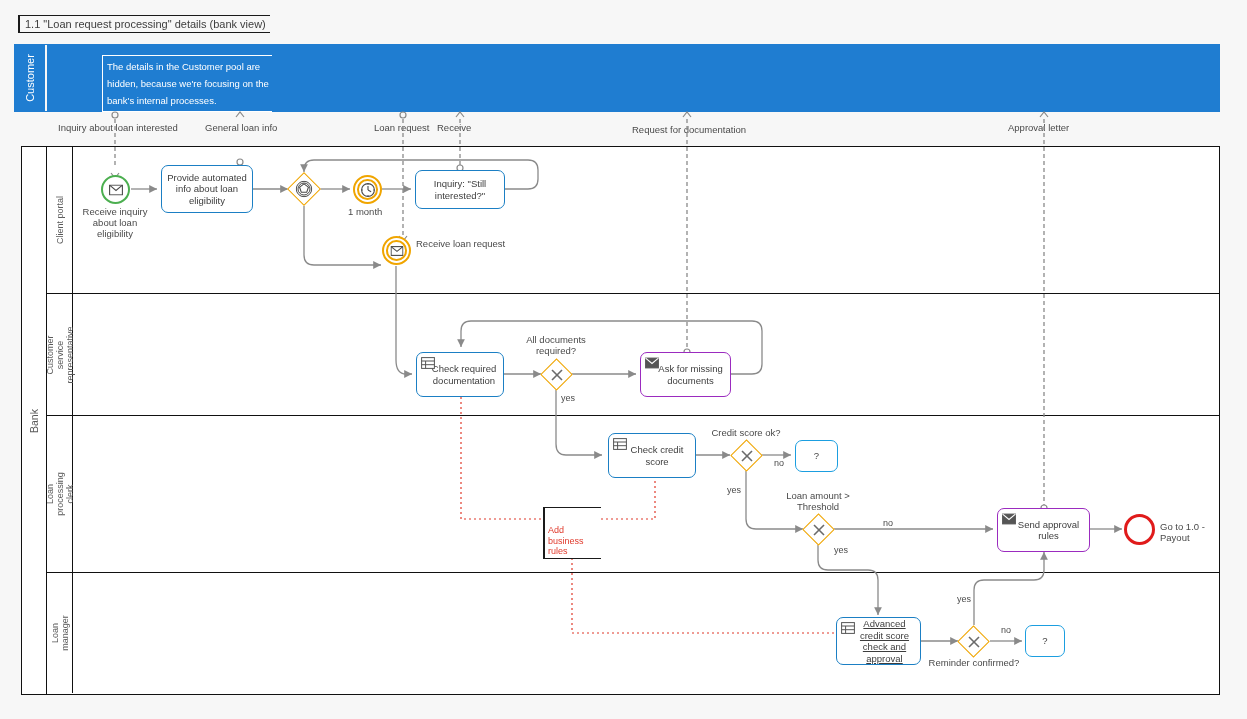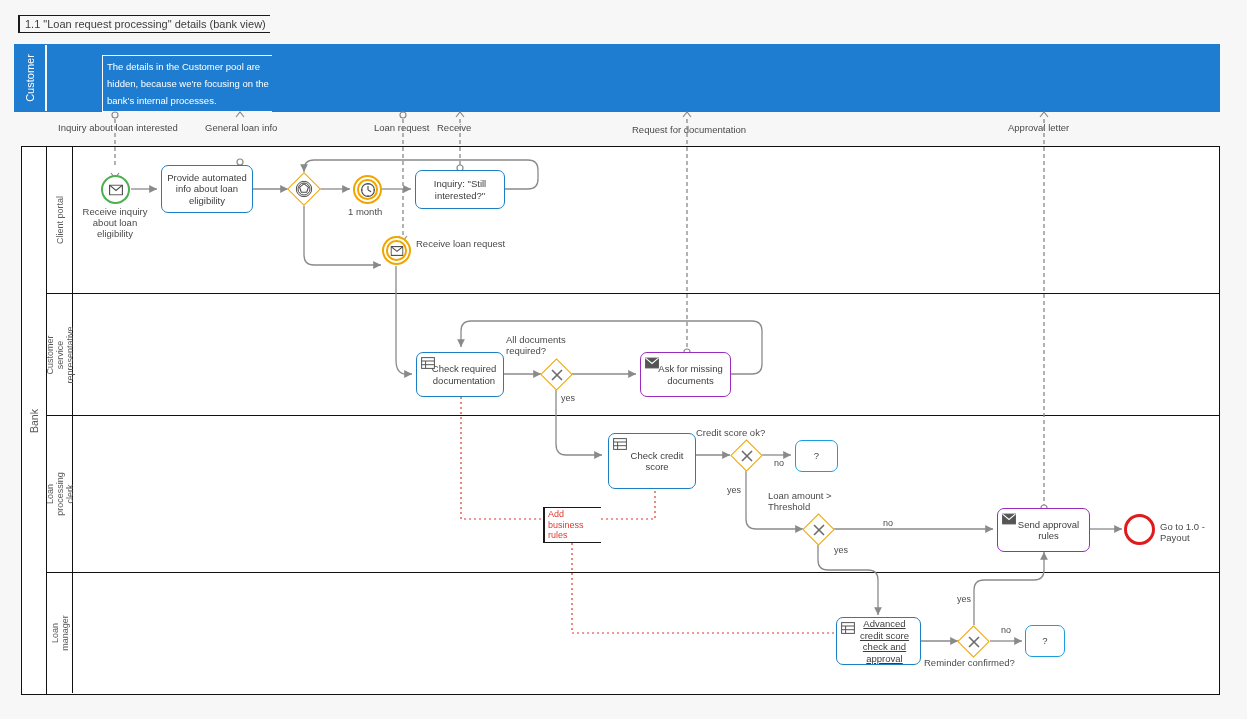--- a/index.html
+++ b/index.html
@@ -58,26 +58,26 @@
   .evico{position:absolute;left:50%;top:50%;transform:translate(-50%,-50%);}
 
   
   .gw{position:absolute;box-sizing:border-box;}
   .gw .dia{position:absolute;left:0;top:0;width:100%;height:100%;
         background:#fff;border:1.8px solid #f0a500;transform:rotate(45deg);box-sizing:border-box;}
   .gw .glyph{position:absolute;left:50%;top:50%;transform:translate(-50%,-50%);}
 
   
   .flab{position:absolute;font-size:9px;color:#4a4a4a;white-space:nowrap;}
-  .glab{position:absolute;font-size:9.5px;color:#4a4a4a;text-align:left;line-height:11px;}
+  .glab{position:absolute;font-size:9.5px;color:#4a4a4a;text-align:center;line-height:11px;}
 
   
   #anno{position:absolute;left:543px;top:507px;width:58px;font-size:9px;color:#e0392b;line-height:10.5px;
         border-left:2px solid #1a1a1a;border-top:1.5px solid #1a1a1a;border-bottom:1.5px solid #1a1a1a;
-        padding:1px 2px 1px 3px;box-sizing:border-box;background:#fff;}
+        padding:17px 2px 1px 3px;box-sizing:border-box;background:#fff;}
 
   .ctext{position:absolute;font-size:9.5px;color:#4a4a4a;white-space:nowrap;line-height:11px;}
 </style>
 </head>
 <body>
 
 <div id="canvas">
 
   <div id="title">1.1 "Loan request processing" details (bank view)</div>
 
@@ -302,21 +302,21 @@
   </div>
 
   <div class="task purple" style="left:640px;top:352px;width:91px;height:45px;">
     <svg class="tico" viewBox="0 0 14 11">
       <rect x="0.6" y="0.6" width="12.8" height="9.8" fill="#555" stroke="#555" stroke-width="1"></rect>
       <path d="M0.6,0.6 L7,6 L13.4,0.6" fill="none" stroke="#fff" stroke-width="1.1"></path>
     </svg>
     <span style="padding-left:10px;">Ask for missing documents</span>
   </div>
 
-  <div class="task blue" style="left:608px;top:433px;width:88px;height:56px;">
+  <div class="task blue" style="left:608px;top:433px;width:88px;height:45px;">
     <svg class="tico" viewBox="0 0 14 12">
       <rect x="0.6" y="0.6" width="12.8" height="10.8" fill="#fff" stroke="#555" stroke-width="1"></rect>
       <line x1="0.6" y1="4" x2="13.4" y2="4" stroke="#555" stroke-width="1"></line>
       <line x1="4.6" y1="4" x2="4.6" y2="11.4" stroke="#555" stroke-width="1"></line>
       <line x1="0.6" y1="7.7" x2="13.4" y2="7.7" stroke="#555" stroke-width="1"></line>
     </svg>
     <span style="padding-left:10px;">Check credit score</span>
   </div>
 
   <div class="task" style="left:795px;top:440px;width:43px;height:32px;border:1.8px solid #1b9ee0;">

